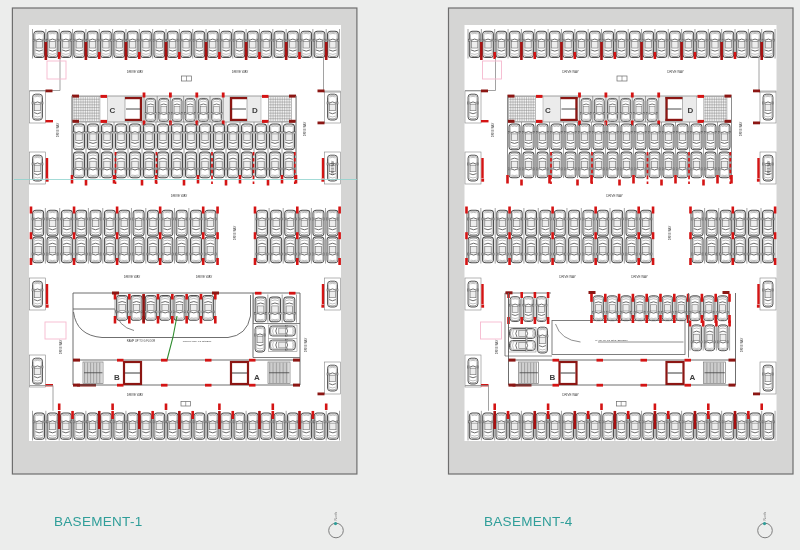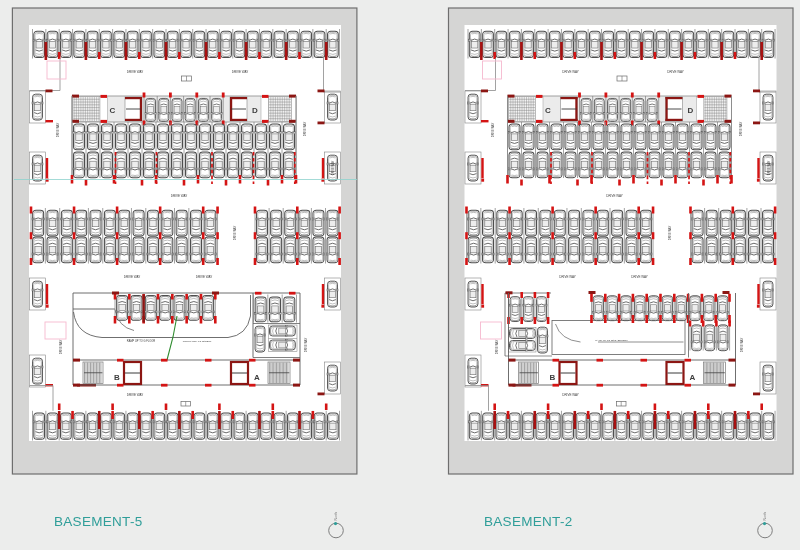--- a/index.html
+++ b/index.html
@@ -1351,14 +1351,14 @@
         <rect x="295.90" y="378.50" width="2.60" height="6.50" fill="#d41414"></rect>
       </g>
       <line x1="14" y1="179.5" x2="357" y2="179.5" stroke="#8fd2ce" stroke-width="0.9" opacity="0.9"></line>
       <circle cx="336" cy="530.5" r="7.3" fill="none" stroke="#7e7e7e" stroke-width="1.0"></circle>
       <circle cx="335.5" cy="523.6" r="1.6" fill="#2f9e99"></circle>
       <text x="337.2" y="520.5" font-family="Liberation Sans, sans-serif" font-size="3.4" fill="#7a7a7a" text-anchor="start" transform="rotate(-90 337.2 520.5)">North</text>
       <circle cx="765" cy="530.5" r="7.3" fill="none" stroke="#7e7e7e" stroke-width="1.0"></circle>
       <circle cx="764.5" cy="523.6" r="1.6" fill="#2f9e99"></circle>
       <text x="766.2" y="520.5" font-family="Liberation Sans, sans-serif" font-size="3.4" fill="#7a7a7a" text-anchor="start" transform="rotate(-90 766.2 520.5)">North</text>
     </svg>
-<div class="lbl" style="left:54px;">BASEMENT-5</div>
-<div class="lbl" style="left:484px;">BASEMENT-2</div>
+<div class="lbl" style="left:54px;">BASEMENT-1</div>
+<div class="lbl" style="left:484px;">BASEMENT-4</div>
 </div>
 </body></html>

